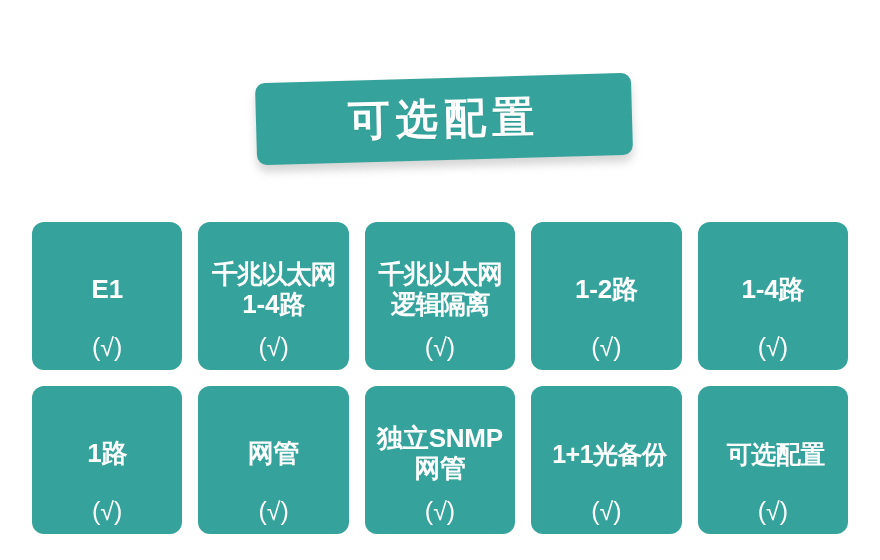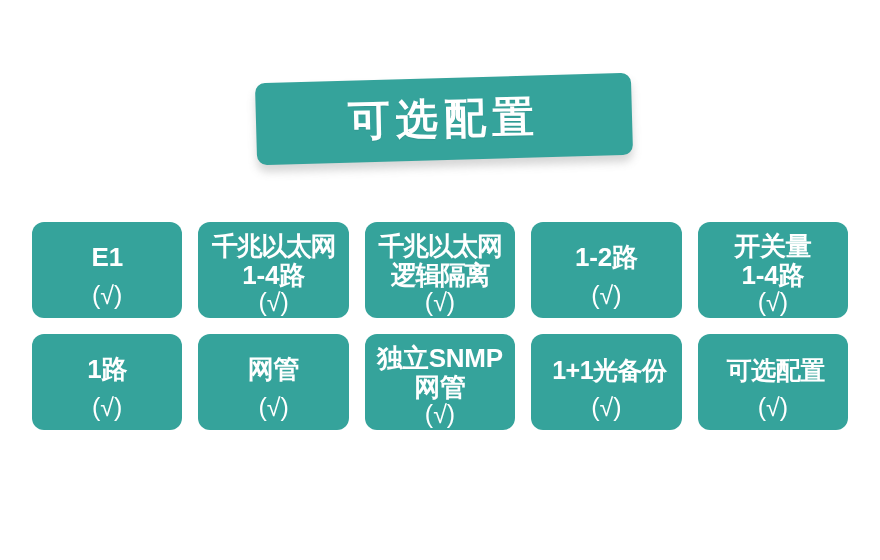--- a/index.html
+++ b/index.html
@@ -64,30 +64,30 @@
     display: flex;
     flex-direction: column;
     gap: 16px;
   }
   .row {
     display: flex;
     gap: 16px;
   }
   .card {
     width: 152px;
-    height: 96px;
+    height: 148px;
     box-sizing: border-box;
     background: #35a39b;
     border-radius: 12px;
     color: #ffffff;
     display: flex;
     flex-direction: column;
     align-items: center;
     justify-content: flex-start;
-    padding-top: 10px;
+    padding-top: 22px;
     position: relative;
   }
   .card .lines {
     display: flex;
     flex-direction: column;
     align-items: center;
     justify-content: center;
     flex: 1 1 auto;
     width: 100%;
   }
@@ -157,21 +157,20 @@
 
       <div class="card">
         <div class="lines">
           <span class="line">1-2路</span>
         </div>
         <span class="check">(√)</span>
       </div>
 
       <div class="card">
         <div class="lines">
-          <span class="line">开关量</span>
           <span class="line">1-4路</span>
         </div>
         <span class="check">(√)</span>
       </div>
 
     </div>
 
     <div class="row">
 
       <div class="card">

